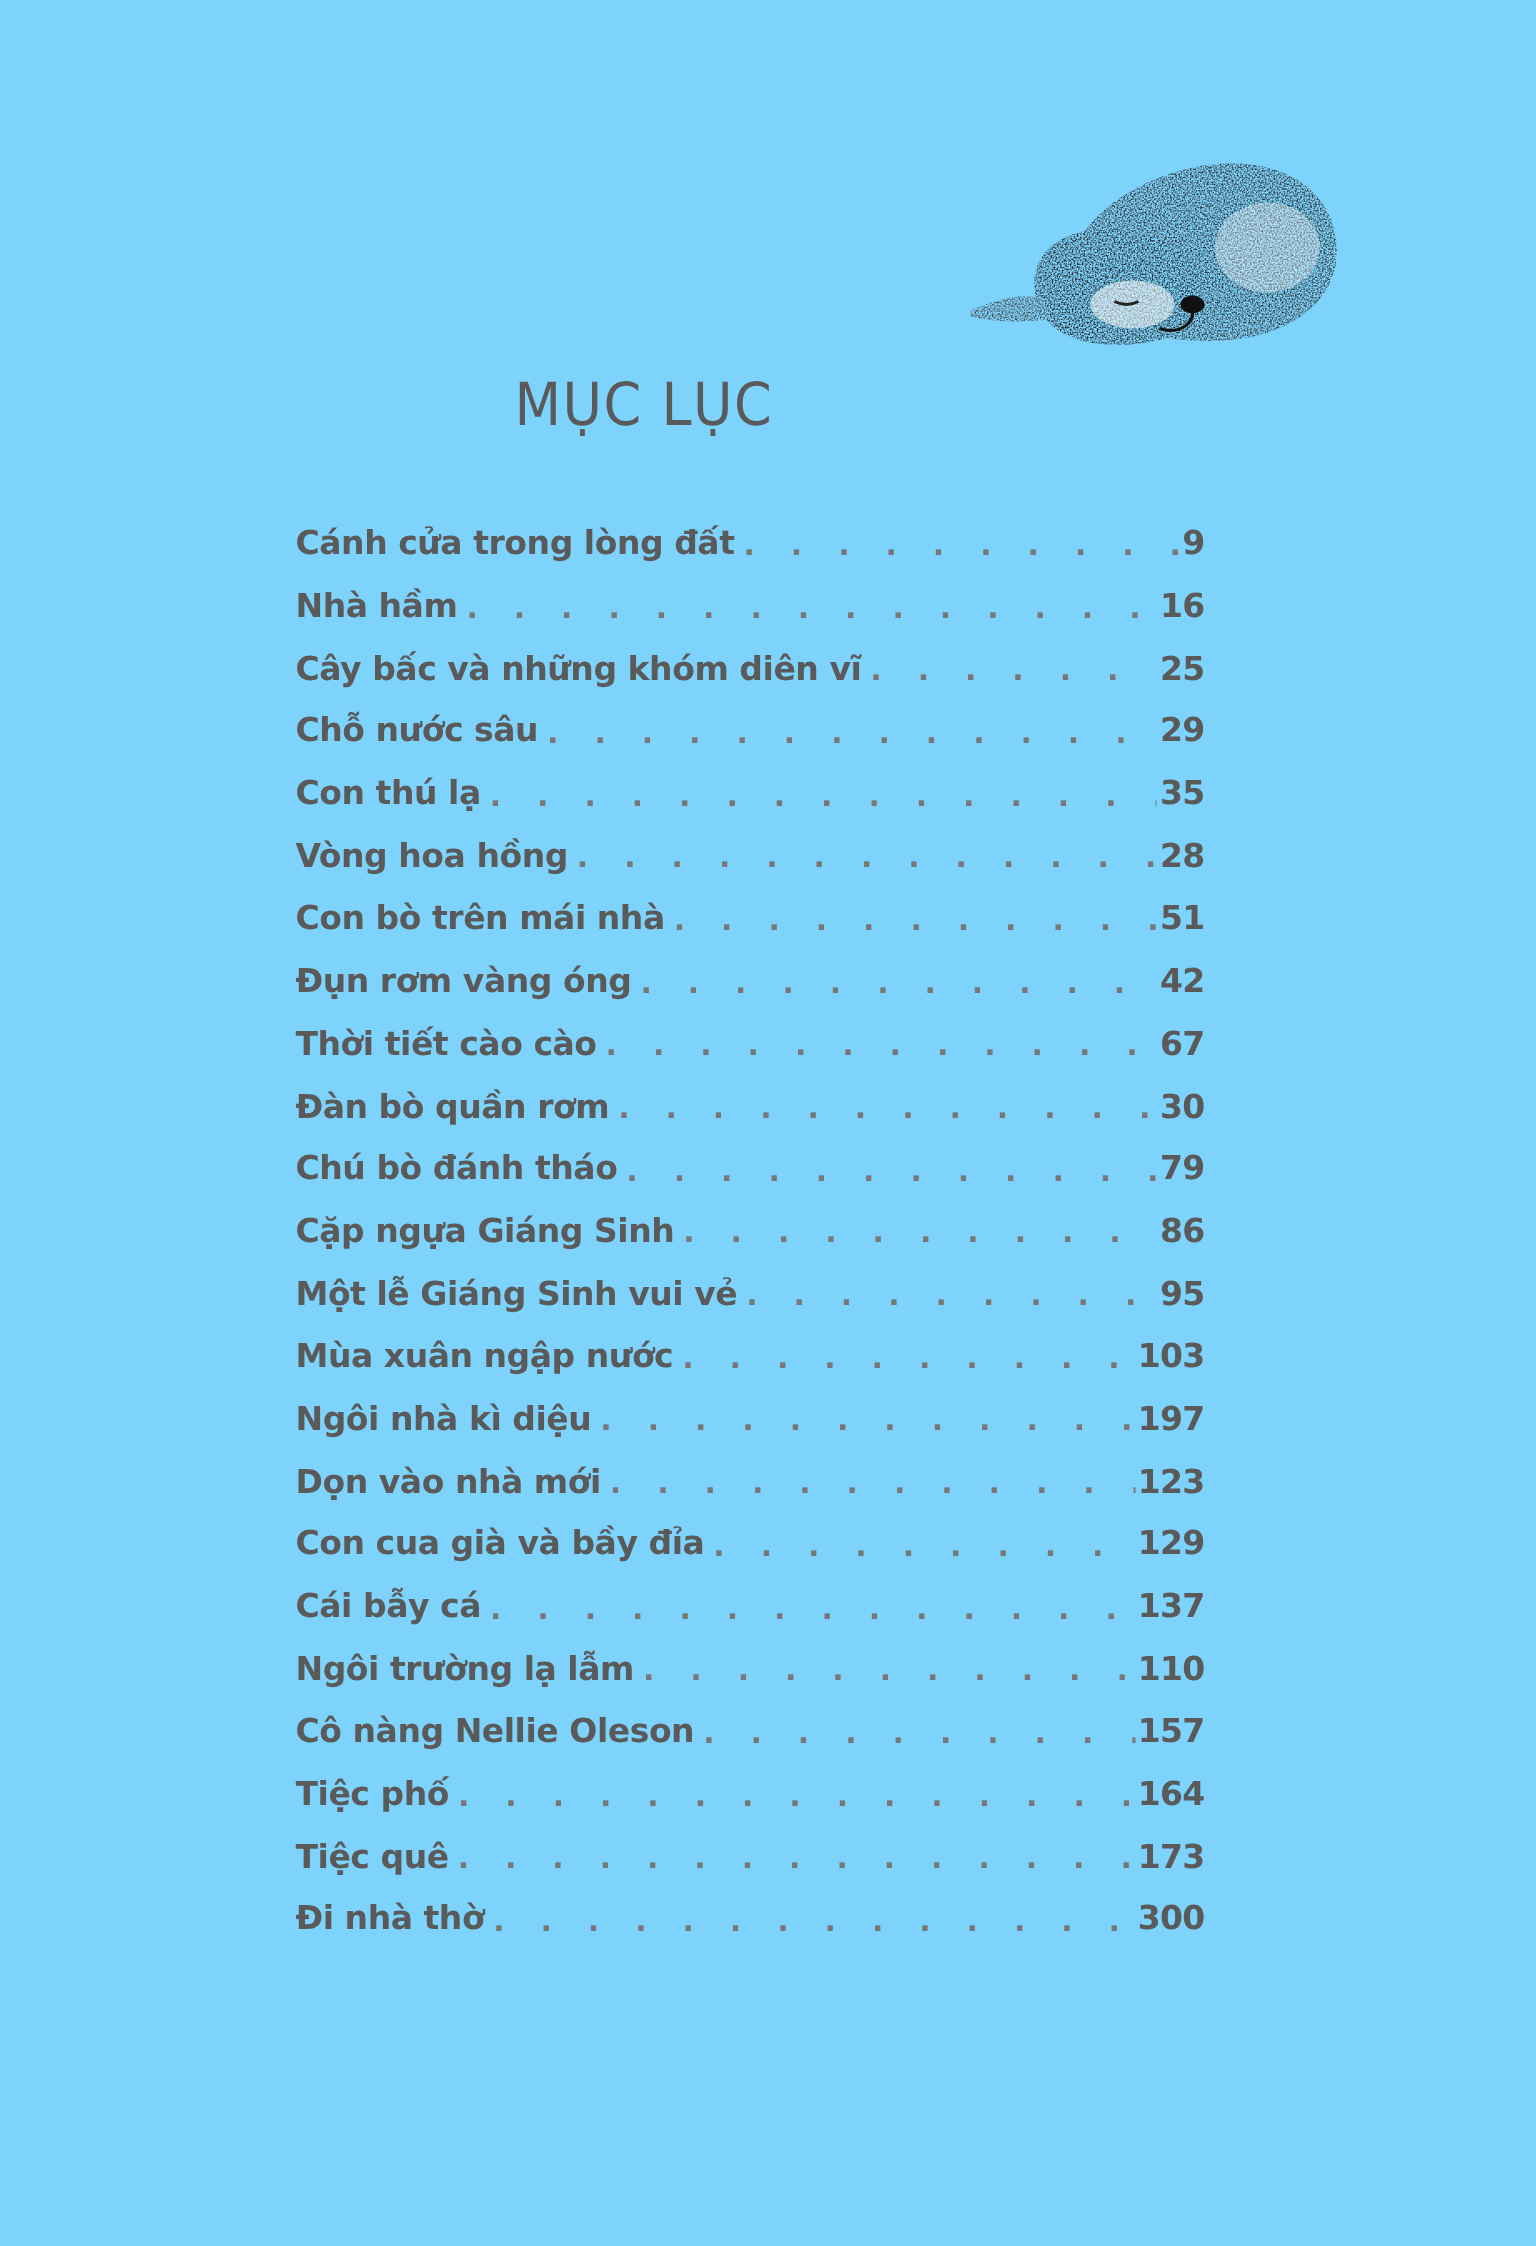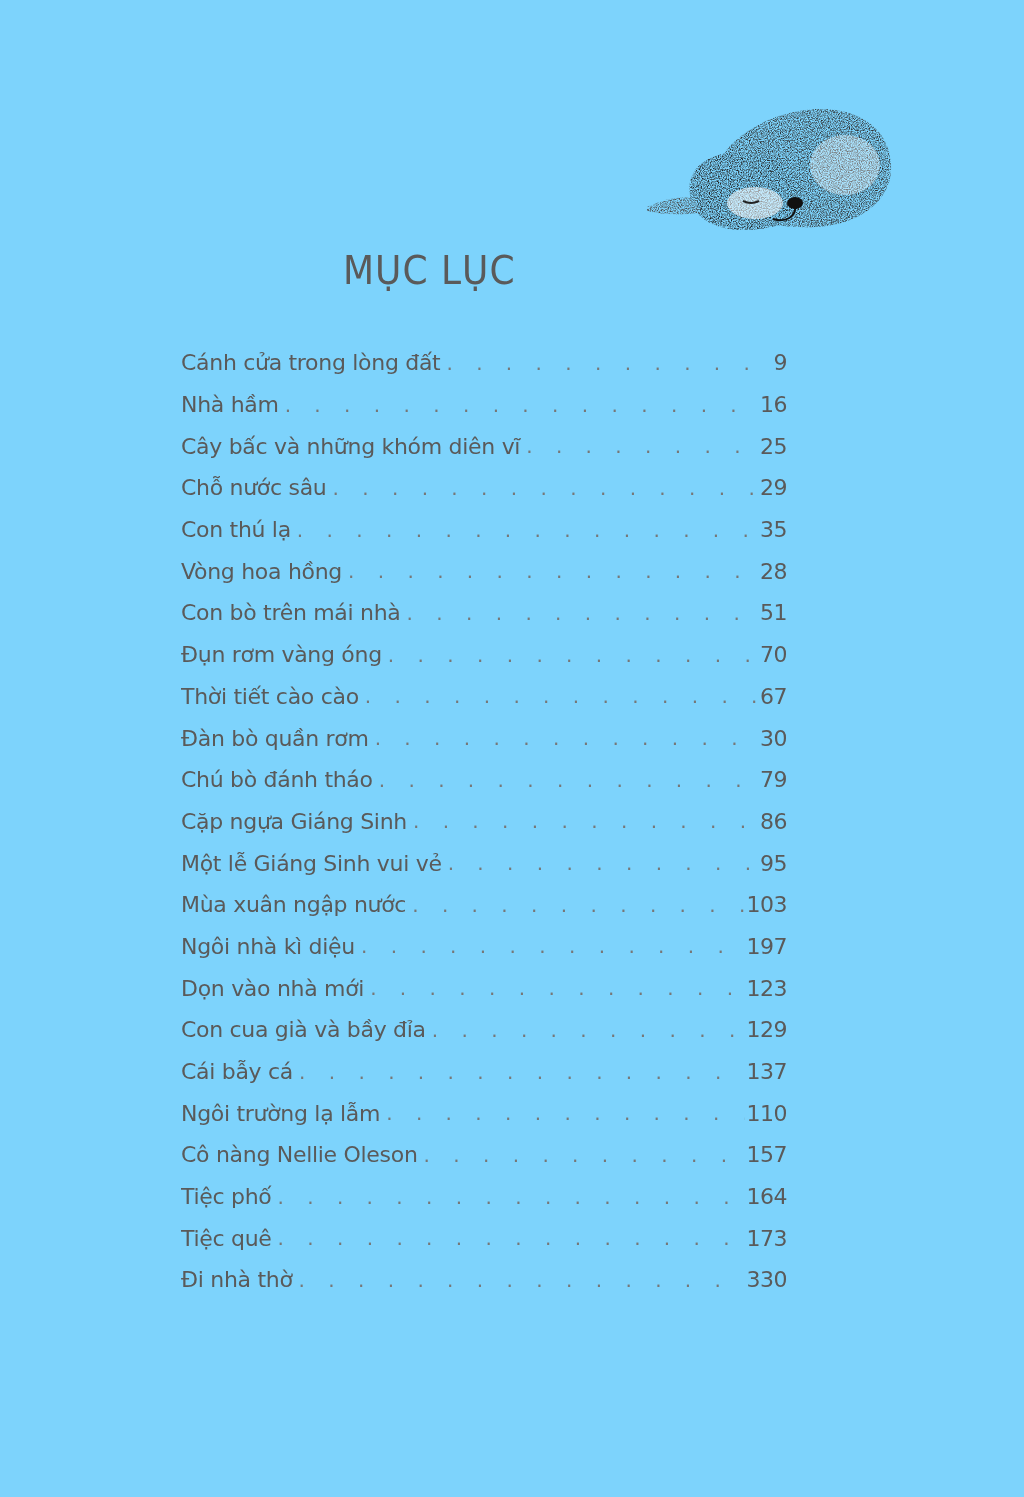--- a/index.html
+++ b/index.html
@@ -35,26 +35,27 @@
       top: 224px;
       font-size: 36px;
       letter-spacing: 1px;
       color: #5a5a5a;
       font-weight: normal;
       transform: scaleY(1.1);
       transform-origin: left top;
     }
     .toc {
       position: absolute;
-      left: 181px;
+      left: 197px;
       top: 342px;
       width: 606px;
       list-style: none;
       margin: 0;
       padding: 0;
+      font-weight: bold;
     }
     .toc li {
       height: 41.7px;
       display: flex;
       align-items: center;
       font-size: 22px;
       color: #5a5a5a;
       white-space: nowrap;
       overflow: hidden;
     }
@@ -149,21 +150,21 @@
       <span class="page-num">28</span>
     </li>
     <li>
       <span class="entry-title">Con bò trên mái nhà</span>
       <span class="leader"></span>
       <span class="page-num">51</span>
     </li>
     <li>
       <span class="entry-title">Đụn rơm vàng óng</span>
       <span class="leader"></span>
-      <span class="page-num">70</span>
+      <span class="page-num">42</span>
     </li>
     <li>
       <span class="entry-title">Thời tiết cào cào</span>
       <span class="leader"></span>
       <span class="page-num">67</span>
     </li>
     <li>
       <span class="entry-title">Đàn bò quần rơm</span>
       <span class="leader"></span>
       <span class="page-num">30</span>
@@ -224,16 +225,16 @@
       <span class="page-num">164</span>
     </li>
     <li>
       <span class="entry-title">Tiệc quê</span>
       <span class="leader"></span>
       <span class="page-num">173</span>
     </li>
     <li>
       <span class="entry-title">Đi nhà thờ</span>
       <span class="leader"></span>
-      <span class="page-num">330</span>
+      <span class="page-num">300</span>
     </li>
   </ul>
 </div>
 
 </body></html>

